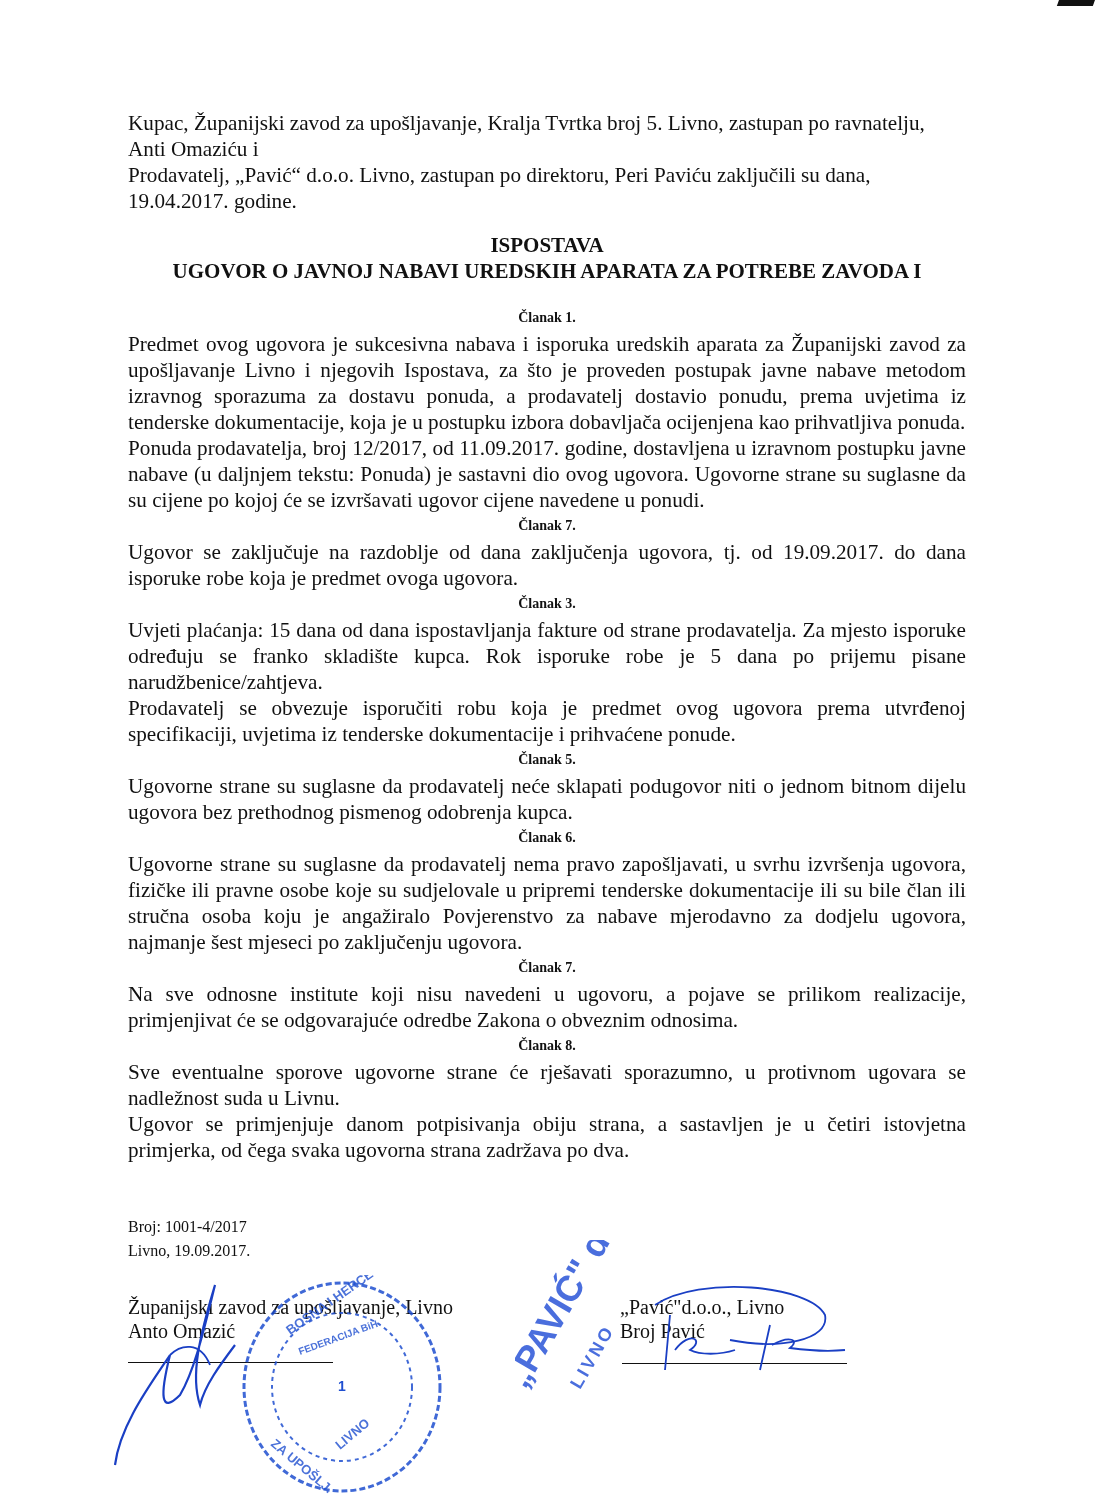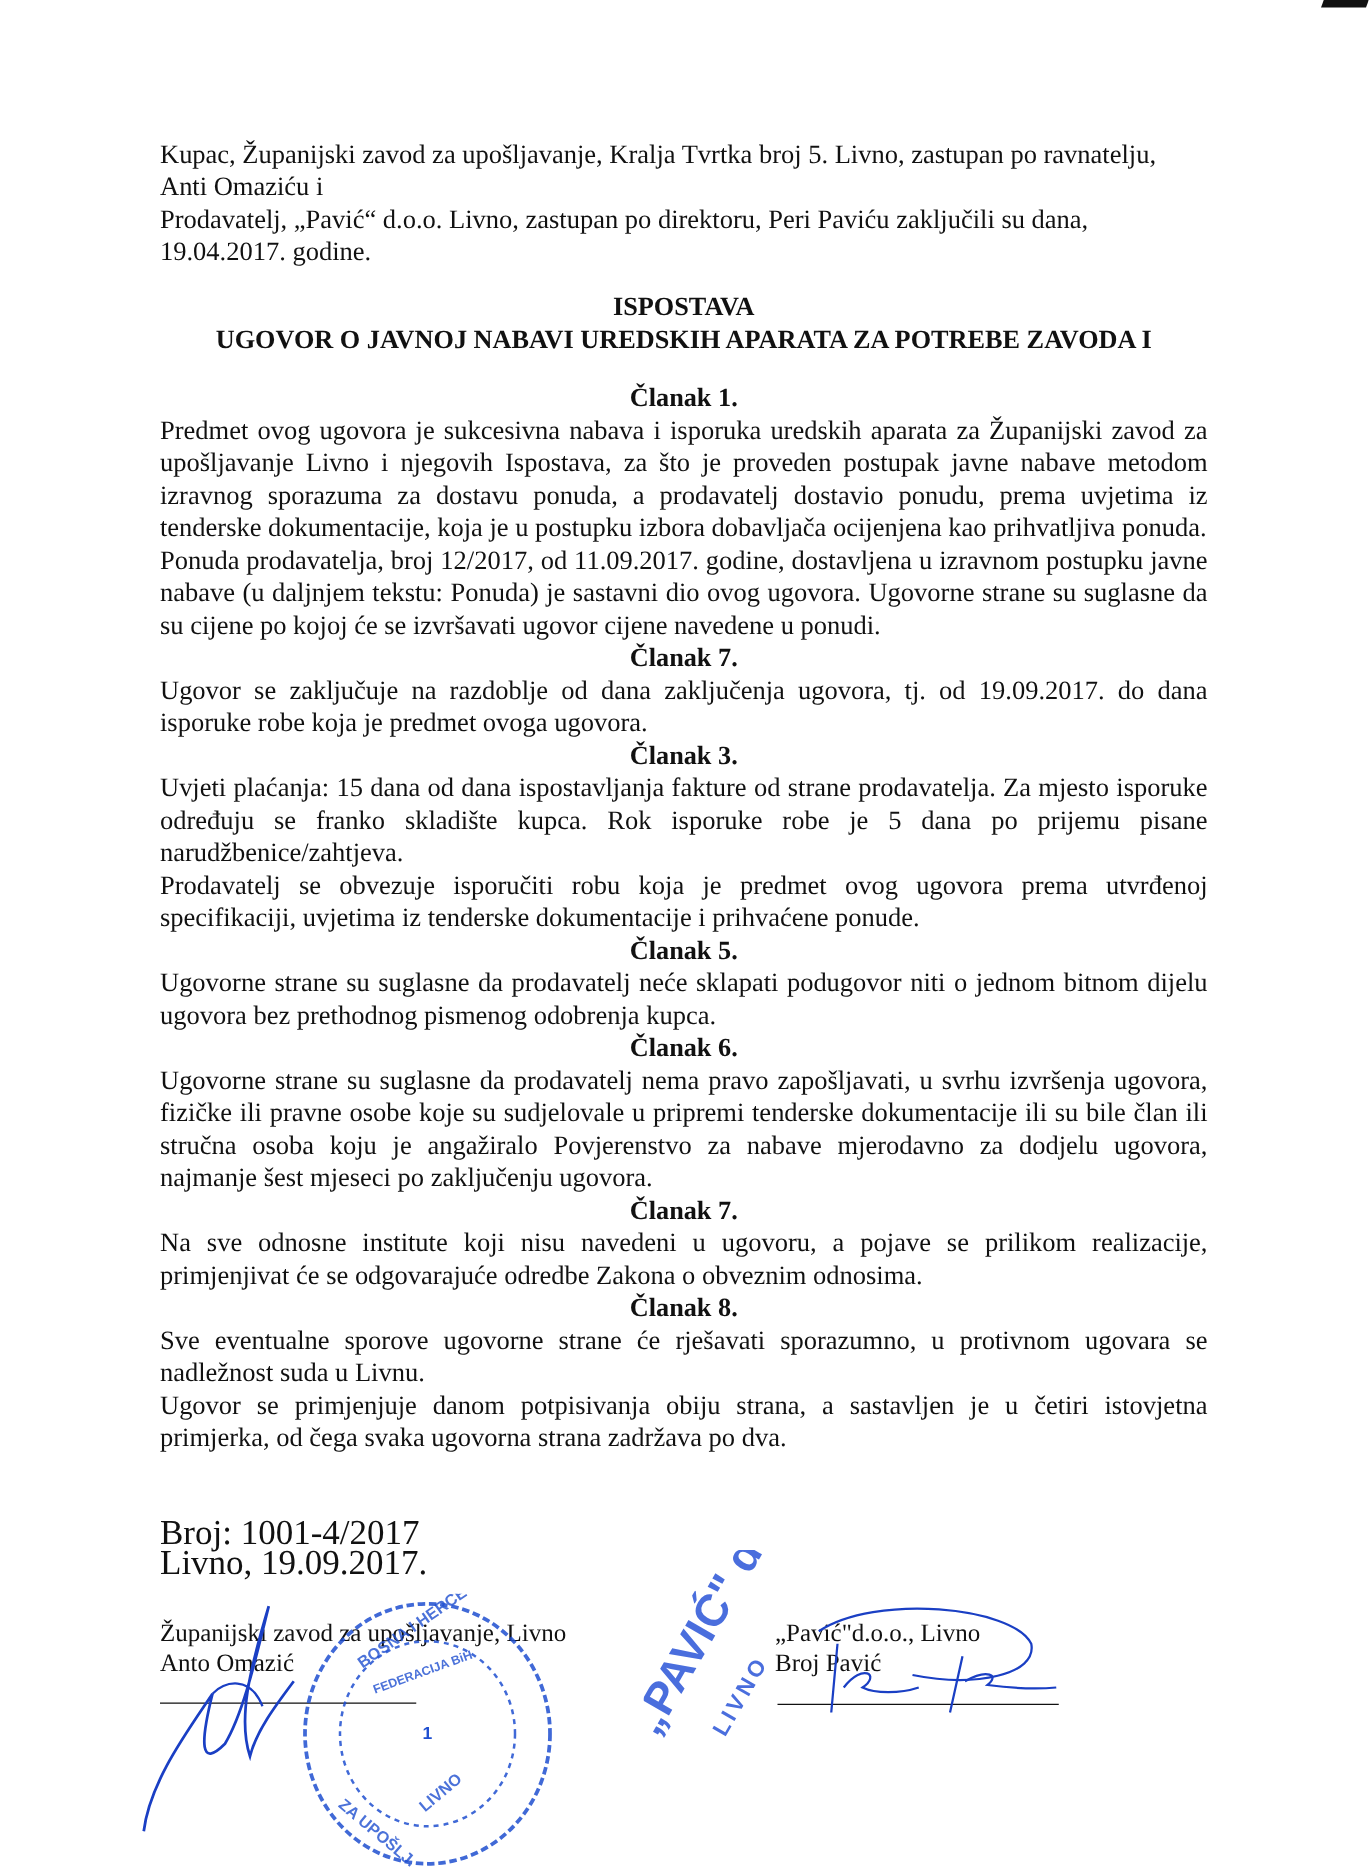--- a/index.html
+++ b/index.html
@@ -21,26 +21,26 @@
     }
     .intro { top: 110px; }
     .intro p { margin: 0; }
     .title {
       position: absolute; left: 128px; width: 838px; top: 232px;
       text-align: center; font-weight: bold; font-size: 21px; line-height: 26px;
     }
     .articles { top: 305px; }
     .article-heading {
       text-align: center; font-weight: bold; margin: 0;
-      font-size: 21px; line-height: 26px;
+      font-size: 14px; line-height: 26px;
     }
     .article-body { margin: 0; text-align: justify; }
     .footer-info {
       position: absolute; left: 128px; top: 1215px;
-      font-size: 28px; line-height: 24px;
+      font-size: 16px; line-height: 24px;
     }
     .footer-info div { margin: 0; }
     .sig-left {
       position: absolute; left: 128px; top: 1295px;
       font-size: 20px; line-height: 24px;
     }
     .sig-line-left {
       position: absolute; left: 128px; top: 1362px; width: 205px; height: 1px; background: #111;
     }
     .sig-right {

